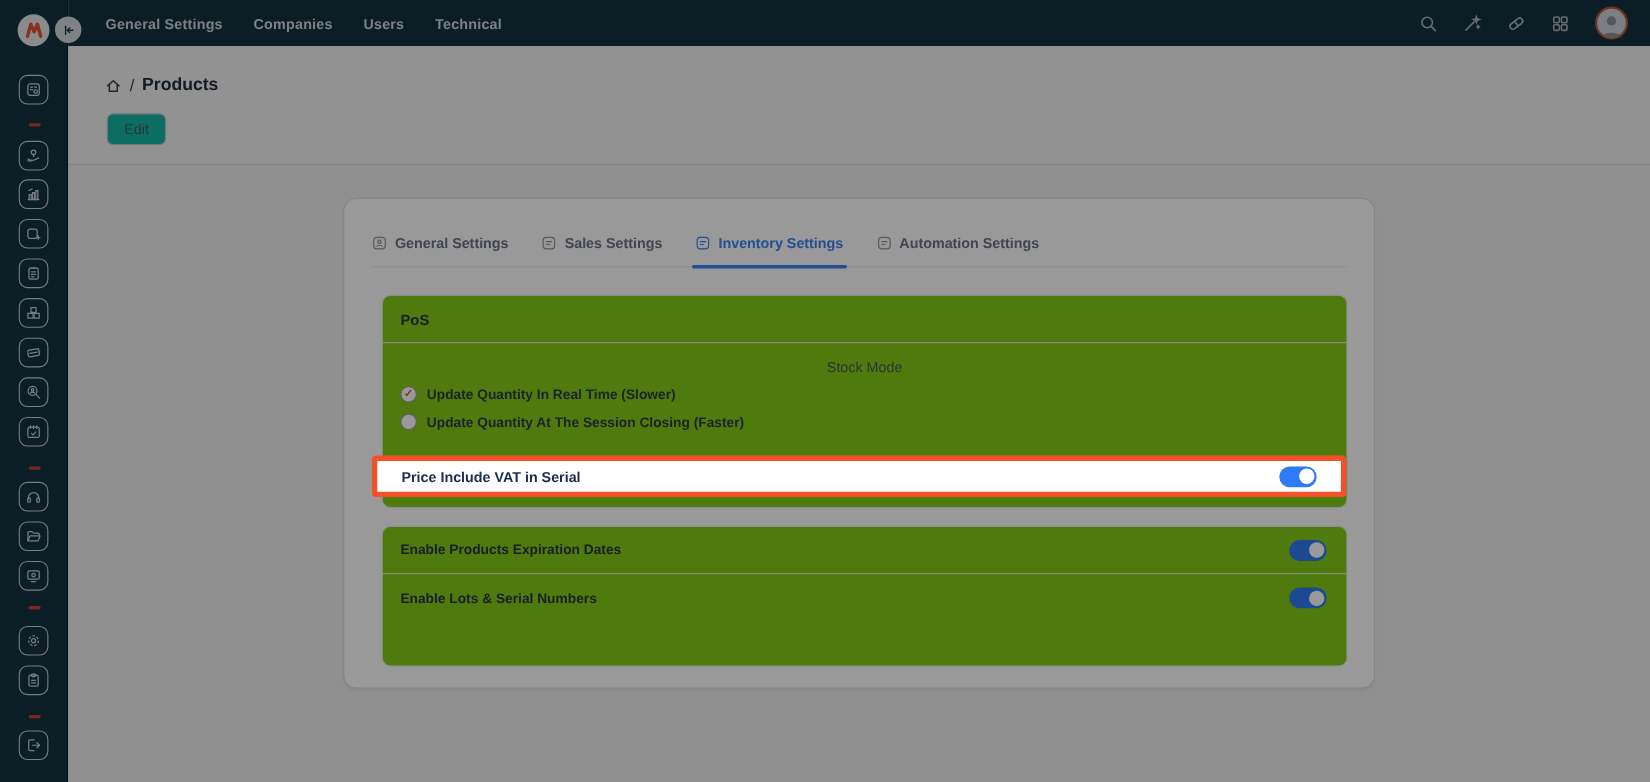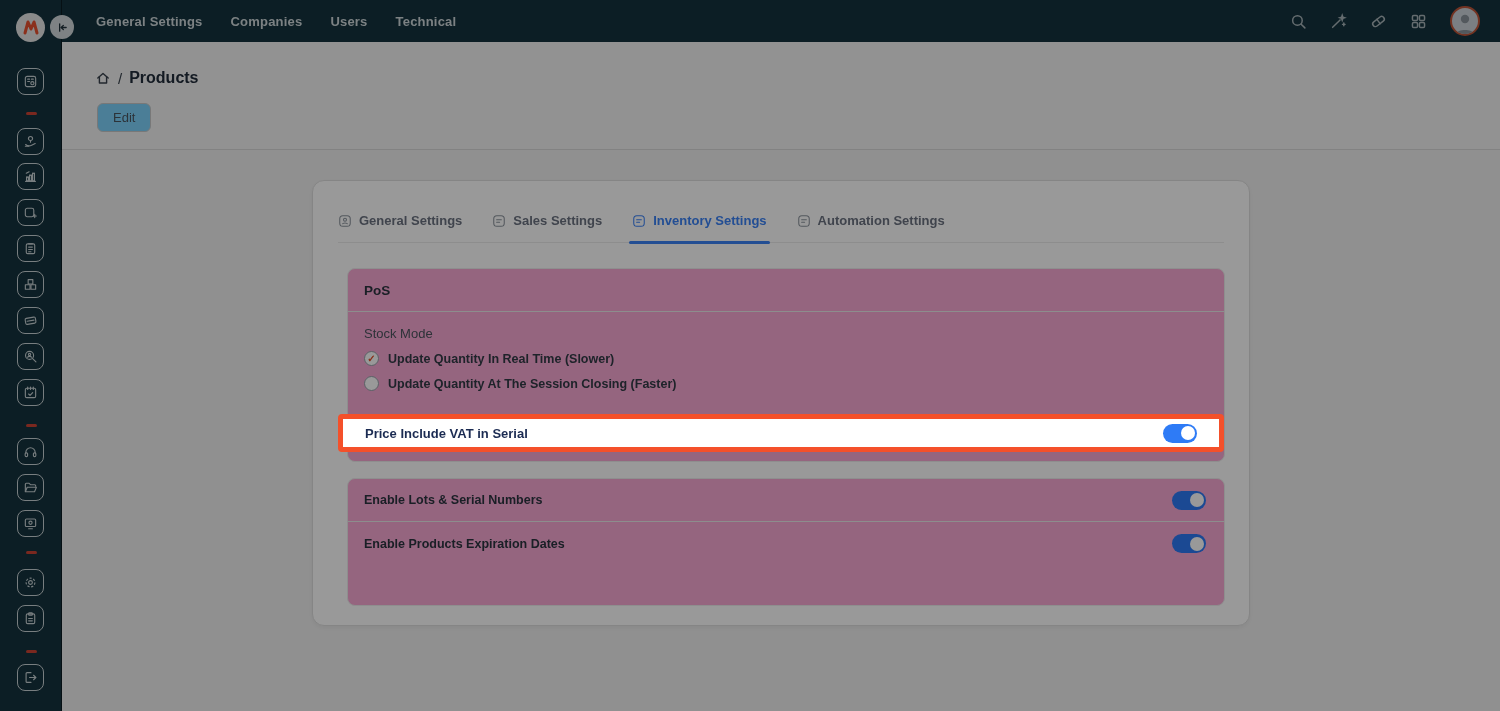--- a/index.html
+++ b/index.html
@@ -28,40 +28,40 @@
             display:flex; align-items:flex-end; justify-content:center; overflow:hidden; }
 
   
   .header-strip { position:absolute; left:62px; top:42px; right:0; height:108px; background:#f3f3f3;
                   border-bottom:1px solid #d9d9d9; }
   .breadcrumb { position:absolute; left:33px; top:27px; display:flex; align-items:center; gap:7px;
                 color:#39424d; font-size:15px; }
   .breadcrumb .crumb-current { font-weight:700; color:#222d3b; font-size:16px; }
   .breadcrumb .sep { color:#39424d; font-size:15px; }
   .edit-btn { position:absolute; left:35px; top:61px; padding:6px 15px; font-size:13px; color:#4a5560;
-              background:#7dd3fc; border:1px solid #c9c9c9; border-radius:6px; cursor:pointer;
+              background:#14b8a6; border:1px solid #c9c9c9; border-radius:6px; cursor:pointer;
               font-family:"Liberation Sans", sans-serif; }
 
   
   .main { position:absolute; left:62px; top:150px; right:0; bottom:0; background:#f1f1f1; }
   .card { position:absolute; left:250px; top:30px; width:938px; height:446px; background:#ffffff;
           border:1px solid #dedede; border-radius:12px; box-shadow:0 2px 5px rgba(0,0,0,.05); }
 
   .tabs-row { position:absolute; left:25px; right:25px; top:32px; display:flex; gap:30px;
               border-bottom:1px solid #ececec; }
   .tab { position:relative; display:flex; align-items:center; gap:7px; padding-bottom:14px;
          font-size:13px; font-weight:700; color:#6b7280; cursor:pointer; }
   .tab .tab-ic { width:14px; height:14px; display:flex; color:#8b939c; }
   .tab.active { color:#3b82f6; }
   .tab.active .tab-ic { color:#3b82f6; }
   .tab.active::after { content:""; position:absolute; left:-3px; right:-3px; bottom:-2px; height:3px;
                        border-radius:2px; background:#3b82f6; }
 
-  .section-box { position:absolute; left:34px; width:878px; background:#f9a8d4;
-                 border:1px solid #ededed; border-radius:8px; }
+  .section-box { position:absolute; left:34px; width:878px; background:#84cc16;
+                 border:1px solid #ededed; border-radius:8px;text-align:center; }
   .pos-box { top:87px; height:194px; }
   .lots-box { top:297px; height:128px; }
   .section-head { height:43px; display:flex; align-items:center; padding:0 16px;
                   border-bottom:1px solid #ececec; font-size:13.5px; font-weight:700; color:#2c3540; }
   .field-label { margin:14px 16px 0; font-size:13px; color:#4b545e; }
   .radio-row { display:flex; align-items:center; gap:9px; margin:10px 16px 0; cursor:pointer; }
   .radio { width:15px; height:15px; border:1.5px solid #98a1aa; border-radius:50%; background:#fff;
            display:flex; align-items:center; justify-content:center; flex:0 0 auto; }
   .radio.selected::after { content:"\2713"; font-size:10px; font-weight:700; color:#e4502c; line-height:1; }
   .radio-label { font-size:12.5px; font-weight:700; color:#323b46; }
@@ -334,25 +334,25 @@
       </div>
     </div>
 
     <div class="highlight-row">
       <span class="hl-label">Price Include VAT in Serial</span>
       <span class="toggle"></span>
     </div>
 
     <div class="section-box lots-box">
       <div class="toggle-row">
+        <span class="row-label">Enable Products Expiration Dates</span>
+        <span class="toggle"></span>
+      </div>
+      <div class="toggle-row">
         <span class="row-label">Enable Lots &amp; Serial Numbers</span>
         <span class="toggle"></span>
       </div>
-      <div class="toggle-row">
-        <span class="row-label">Enable Products Expiration Dates</span>
-        <span class="toggle"></span>
-      </div>
     </div>
 
   </div>
 </div>
 
 <div class="dim-overlay"></div>
 
 </body></html>

